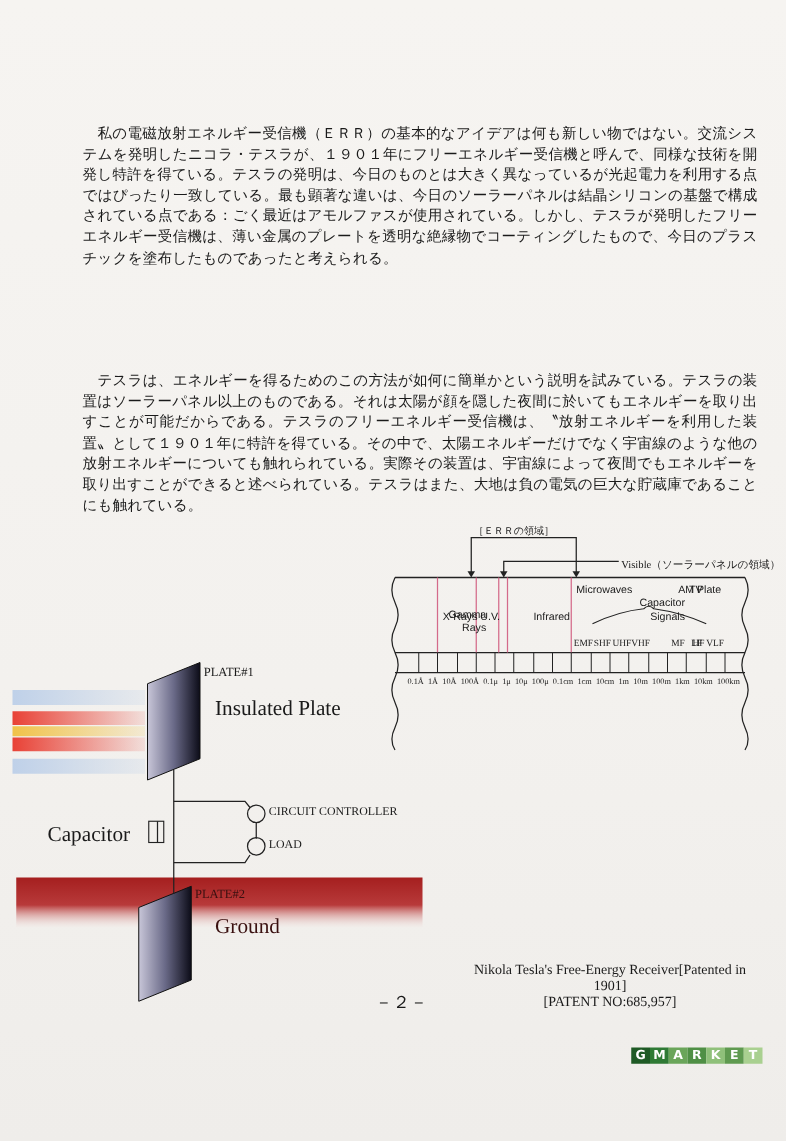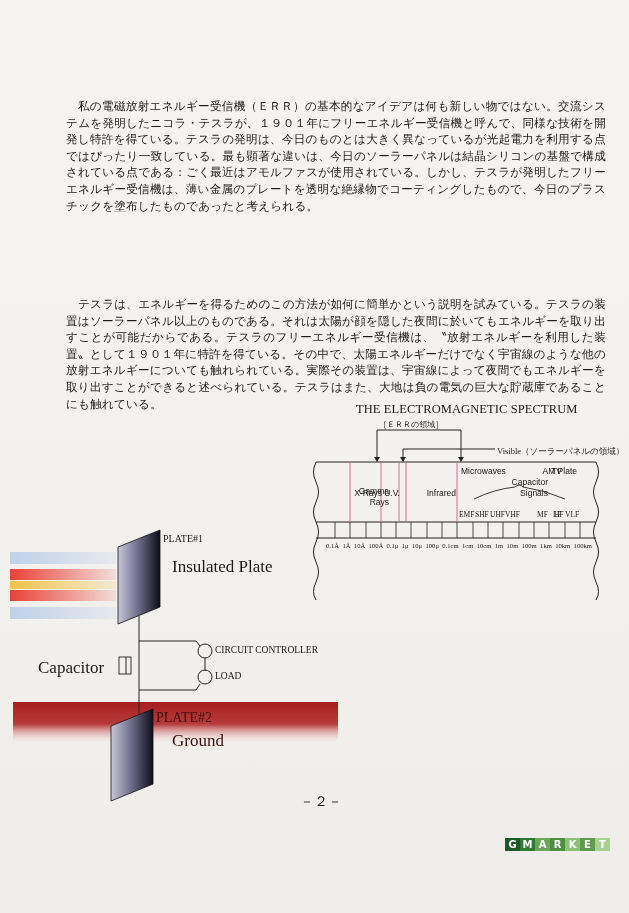--- a/index.html
+++ b/index.html
@@ -32,21 +32,20 @@
 
 <div class="page">
 
   <div class="para" id="p1">
       <p>私の電磁放射エネルギー受信機（ＥＲＲ）の基本的なアイデアは何も新しい物ではない。交流システムを発明したニコラ・テスラが、１９０１年にフリーエネルギー受信機と呼んで、同様な技術を開発し特許を得ている。テスラの発明は、今日のものとは大きく異なっているが光起電力を利用する点ではぴったり一致している。最も顕著な違いは、今日のソーラーパネルは結晶シリコンの基盤で構成されている点である：ごく最近はアモルファスが使用されている。しかし、テスラが発明したフリーエネルギー受信機は、薄い金属のプレートを透明な絶縁物でコーティングしたもので、今日のプラスチックを塗布したものであったと考えられる。</p>
     </div>
   <div class="para" id="p3">
       <p>テスラは、エネルギーを得るためのこの方法が如何に簡単かという説明を試みている。テスラの装置はソーラーパネル以上のものである。それは太陽が顔を隠した夜間に於いてもエネルギーを取り出すことが可能だからである。テスラのフリーエネルギー受信機は、〝放射エネルギーを利用した装置〟として１９０１年に特許を得ている。その中で、太陽エネルギーだけでなく宇宙線のような他の放射エネルギーについても触れられている。実際その装置は、宇宙線によって夜間でもエネルギーを取り出すことができると述べられている。テスラはまた、大地は負の電気の巨大な貯蔵庫であることにも触れている。</p>
     </div>
 
-  <div class="spec-title">THE ELECTROMAGNETIC SPECTRUM</div>
   <div class="err-label">［ＥＲＲの領域］</div>
   <div class="vis-label">Visible（ソーラーパネルの領域）</div>
 
   <svg width="629" height="913" style="left:0;top:0;" viewBox="0 0 629 913">
 
     <polyline points="377,460 377,430 461,430 461,460" fill="none" stroke="#222" stroke-width="1"></polyline>
     <polygon points="374,457 380,457 377,462" fill="#222"></polygon>
     <polygon points="458,457 464,457 461,462" fill="#222"></polygon>
 
     <polyline points="403,460 403,449 495,449" fill="none" stroke="#222" stroke-width="1"></polyline>
@@ -170,23 +169,27 @@
     <span>1km</span>
     <span>10km</span>
     <span>100km</span>
   </div>
 
   <div class="lbl" style="left:163px;top:533px;font-size:10px;">PLATE#1</div>
   <div class="lbl" style="left:172px;top:557px;font-size:17px;">Insulated Plate</div>
   <div class="lbl" style="left:38px;top:658px;font-size:17px;">Capacitor</div>
   <div class="lbl" style="left:215px;top:645px;font-size:9.5px;">CIRCUIT CONTROLLER</div>
   <div class="lbl" style="left:215px;top:671px;font-size:9.5px;">LOAD</div>
-  <div class="lbl" style="left:156px;top:710px;font-size:14px;color:#3a1010;">PLATE#2</div>
+  <div class="lbl" style="left:156px;top:710px;font-size:10px;color:#3a1010;">PLATE#2</div>
   <div class="lbl" style="left:172px;top:731px;font-size:17px;color:#3a1010;">Ground</div>
 
+  <div class="caption">
+    <div>Nikola Tesla's Free-Energy Receiver[Patented in 1901]</div>
+    <div>[PATENT NO:685,957]</div>
+  </div>
 
   <div class="pageno">－２－</div>
 
   <div class="gmarket">
     <span style="background:#1e5a25;">G</span>
     <span style="background:#2f7a35;">M</span>
     <span style="background:#6aa55a;">A</span>
     <span style="background:#4f8f45;">R</span>
     <span style="background:#8fc07a;">K</span>
     <span style="background:#5f9a50;">E</span>

